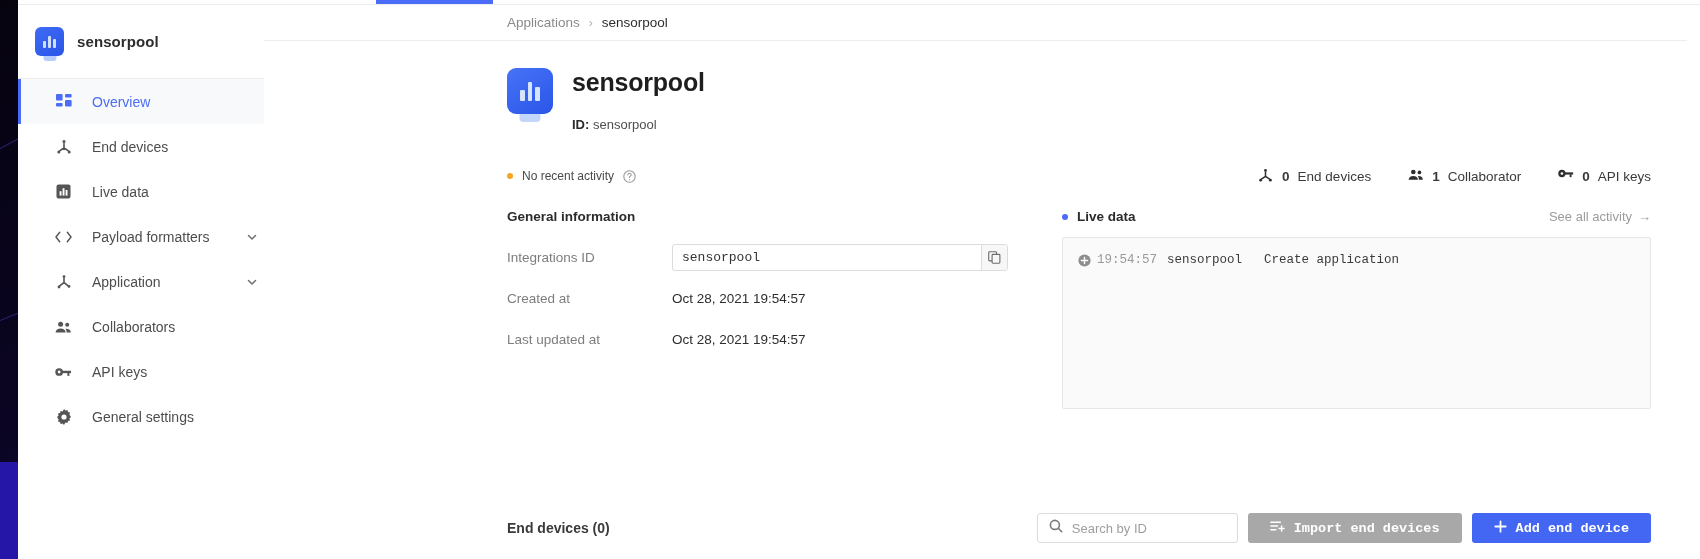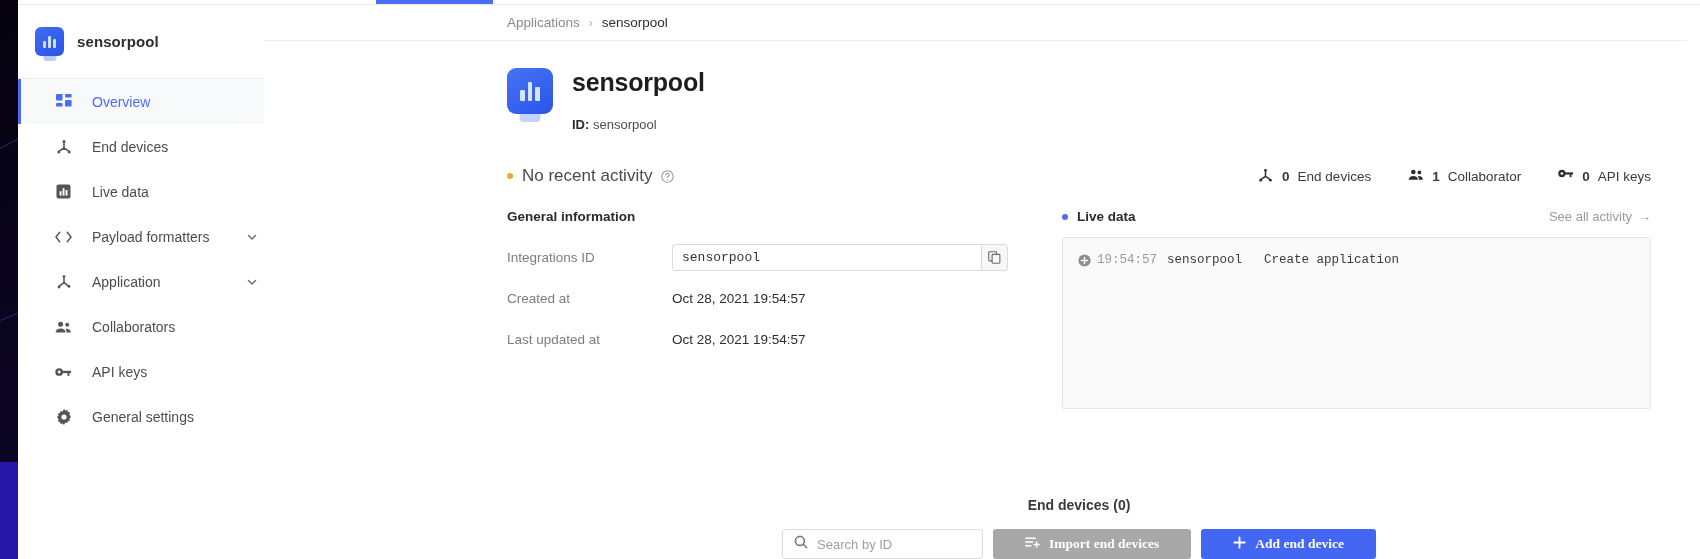--- a/index.html
+++ b/index.html
@@ -117,21 +117,21 @@
   .hero-tile .bars i:nth-child(2) { height: 19px; }
   .hero-tile .bars i:nth-child(3) { height: 14px; }
   .hero-name { font-size: 25px; font-weight: 700; color: #1e1e1e; line-height: 1.12; letter-spacing: -.2px; }
   .hero-id { font-size: 13px; color: #4e4e4e; margin-top: 21px; }
   .hero-id b { font-weight: 700; color: #2b2b2b; }
 
   .statusrow {
     margin-top: 25px; padding: 0 36px 0 243px; height: 38px;
     display: flex; align-items: center; justify-content: space-between;
   }
-  .status-left { display: flex; align-items: center; gap: 9px; font-size: 17px; color: #4a4a4a; }
+  .status-left { display: flex; align-items: center; gap: 9px; font-size: 12px; color: #4a4a4a; }
   .dot-amber { width: 6px; height: 6px; border-radius: 50%; background: #f5a623; flex: none; }
   .help-ico { width: 13px; height: 13px; color: #9a9a9a; display: flex; }
   .status-right { display: flex; align-items: center; gap: 37px; font-size: 13.5px; color: #3a3a3a; }
   .stat { display: flex; align-items: center; gap: 8px; }
   .stat b { font-weight: 700; }
   .stat .s-ico { width: 16px; height: 16px; color: #2f2f2f; display: flex; }
 
   
   .content {
     position: absolute; top: 189px; left: 0; right: 0; height: 365px;
@@ -168,35 +168,35 @@
     font-family: "Liberation Mono", monospace; font-size: 12.5px;
   }
   .ld-ico { width: 13px; height: 13px; color: #8d8d8d; flex: none; display: flex; }
   .ld-time { color: #9a9a9a; }
   .ld-ent { color: #3a3a3a; margin-left: 4px; }
   .ld-evt { color: #3a3a3a; margin-left: 16px; }
 
   
   .bottom {
     position: absolute; left: 0; right: 0; bottom: 0; height: 62px;
-    padding: 0 36px 0 243px; display: flex; align-items: center; justify-content: space-between; flex-direction: column;
+    padding: 0 36px 0 243px; display: flex; align-items: center; justify-content: space-between;
   }
   .ed-title { font-size: 14px; font-weight: 700; color: #3a3a3a; }
   .bottom-actions { display: flex; align-items: center; gap: 10px; }
   .search-box {
     width: 201px; height: 30px; border: 1px solid #dcdcdc; border-radius: 3px;
     display: flex; align-items: center; gap: 9px; padding: 0 11px; background: #fff;
   }
   .search-box svg { color: #7a7a7a; flex: none; }
   .search-box input { flex: 1; border: 0; outline: none; font-size: 13px; color: #333; background: transparent; font-family: "Liberation Sans", sans-serif; }
   .search-box input::placeholder { color: #9e9e9e; }
   .btn {
     height: 30px; display: inline-flex; align-items: center; gap: 9px;
-    padding: 0 32px; border-radius: 3px; font-size: 13.5px; font-weight: 700;
-    cursor: pointer; border: 0; white-space: nowrap; font-family: Liberation Serif, serif;
+    padding: 0 22px; border-radius: 3px; font-size: 13.5px; font-weight: 700;
+    cursor: pointer; border: 0; white-space: nowrap; font-family: Liberation Mono, monospace;
   }
   .btn-grey { background: #a8a8a8; color: #ffffff; }
   .btn-blue { background: #4367f3; color: #ffffff; }
   .btn svg { flex: none; }
 </style>
 </head>
 <body>
 
 <div class="backdrop">
   <div class="streak s1"></div>

